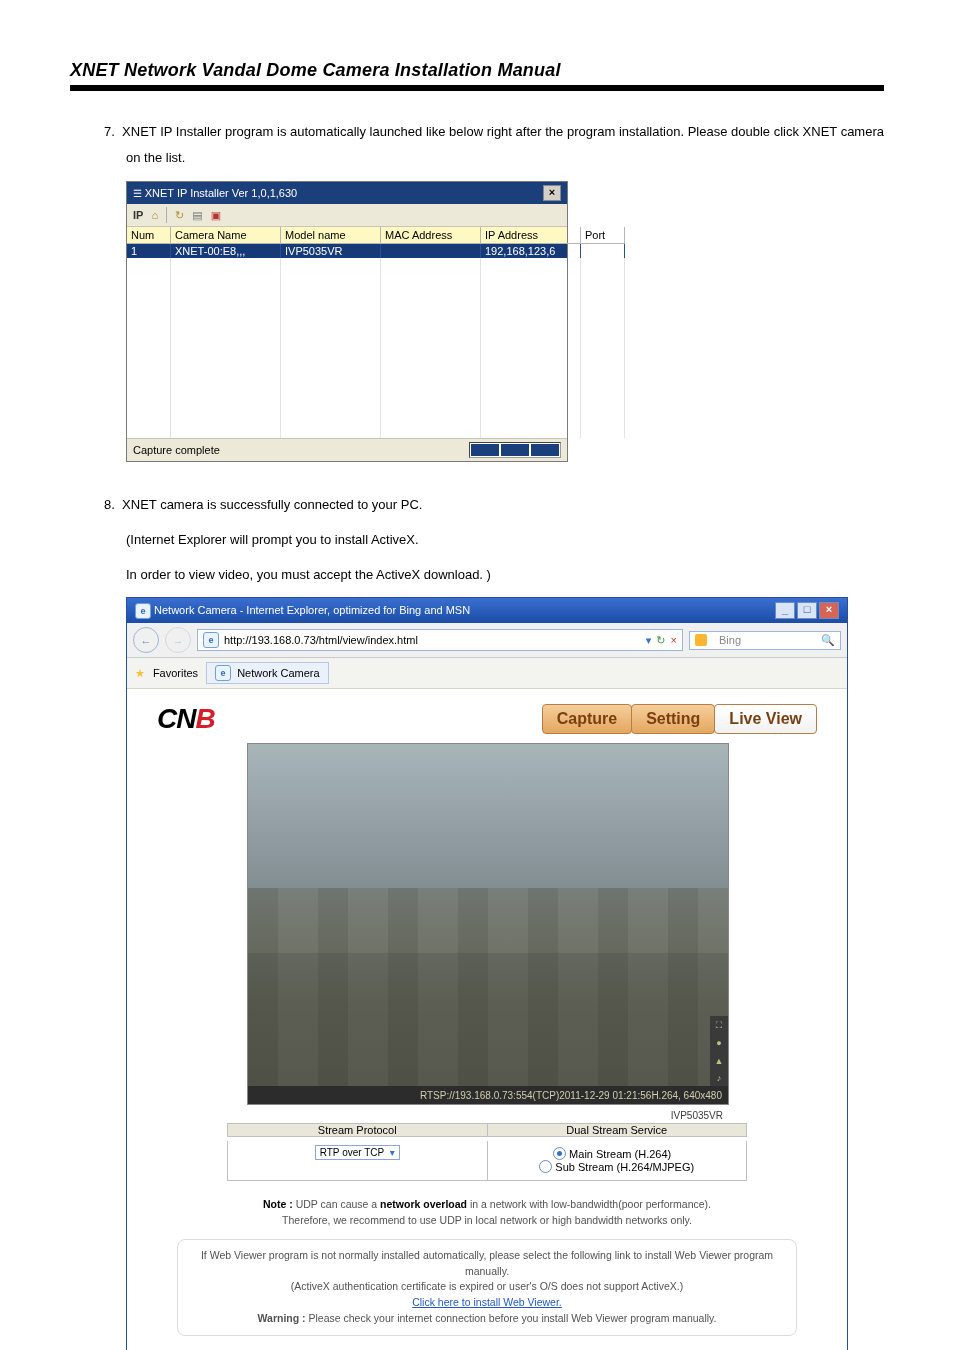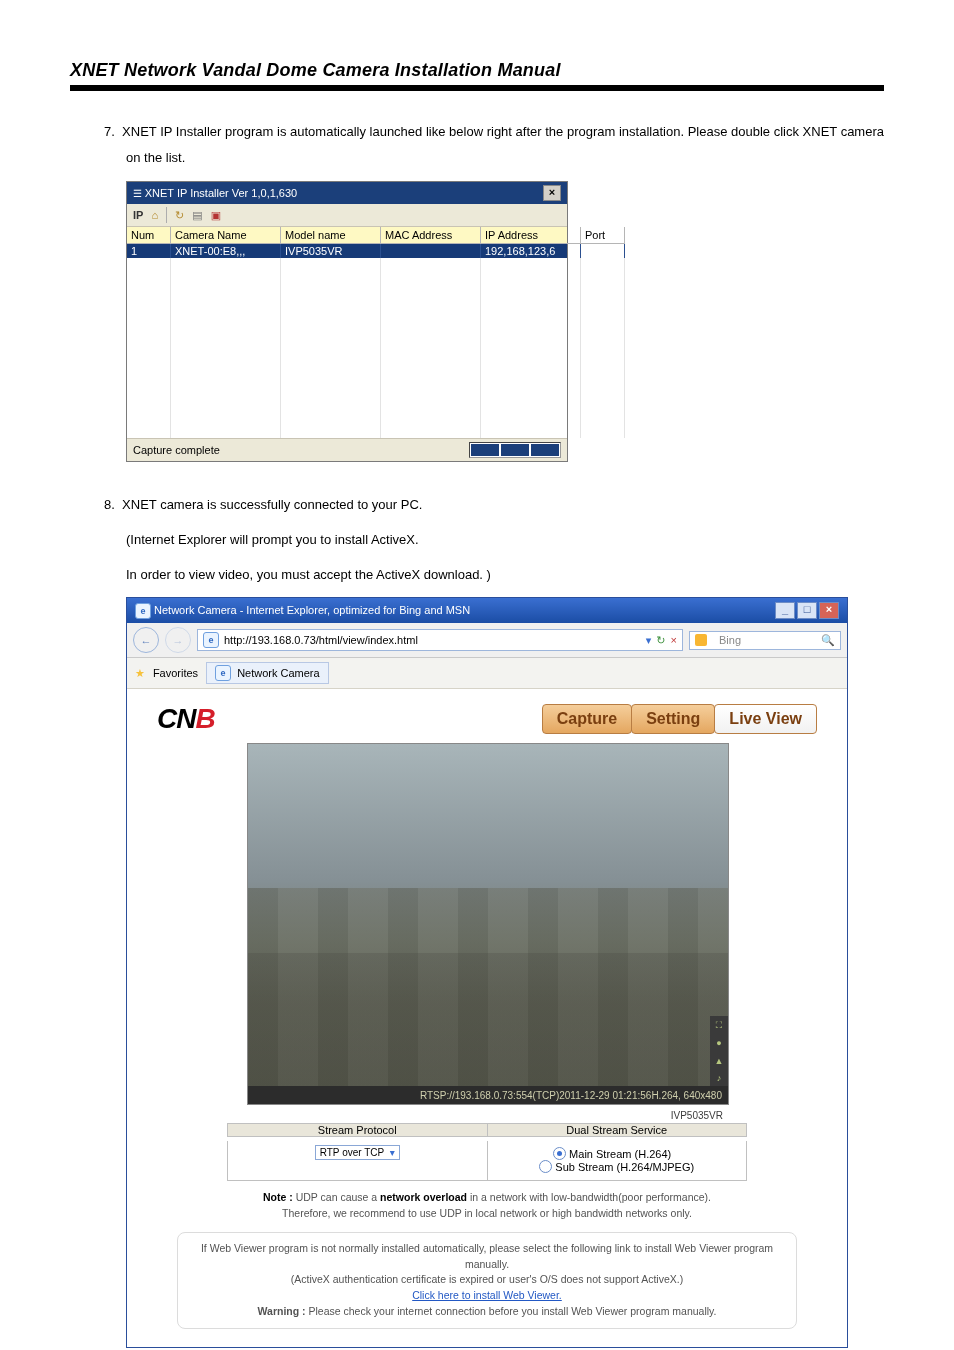--- a/index.html
+++ b/index.html
@@ -49,21 +49,21 @@
 .vbar{position:absolute;left:0;right:0;bottom:0;height:18px;background:#2c2c2c;color:#cfcfad;font-size:10px;display:flex;align-items:center;justify-content:flex-end;padding:0 6px}
 .vside{position:absolute;right:0;bottom:18px;width:18px;height:70px;background:#3a3a3a;display:flex;flex-direction:column;justify-content:space-around;align-items:center;color:#b6c77f;font-size:9px}
 .mlabel{position:absolute;right:4px;bottom:-16px;font-size:10px;color:#3a3a3a}
 .panel{margin:18px auto 4px;width:520px;font-size:11px}
 .prow{display:flex;margin-bottom:4px}
 .prow .lab{flex:1;border:1px solid #c0c0c0;background:#e9e6da;text-align:center;padding:0}
 .prow .lab+ .lab{border-left:none}
 .prow .body{flex:1;border:1px solid #c0c0c0;border-top:none;text-align:center;padding:5px}
 .prow .body+.body{border-left:none}
 .sel{border:1px solid #8aa7d6;background:#fff;padding:1px 4px;font-size:10px}
-.note{font-size:10.5px;color:#535353;text-align:center;margin:9px 30px 0;line-height:1.5}
+.note{font-size:10.5px;color:#535353;text-align:center;margin:16px 30px 0;line-height:1.5}
 .note b{color:#000}
 .note2{font-size:10.5px;color:#535353;text-align:center;margin:10px 20px 6px;line-height:1.5;border:1px solid #dcdcdc;border-radius:8px;padding:8px 12px}
 .note2 .lnk{color:#2258c4;text-decoration:underline}
 .radio{display:inline-flex;align-items:center;gap:3px}
 .radio .dot{width:11px;height:11px;border-radius:50%;border:1px solid #6b8ec9;display:inline-flex;align-items:center;justify-content:center}
 .radio .dot.on::after{content:"";width:5px;height:5px;border-radius:50%;background:#3a6fd1}
 .ico-e{width:14px;height:14px;border:1px solid #6fa0df;border-radius:3px;display:inline-flex;align-items:center;justify-content:center;color:#3069c1;font-weight:bold;font-size:9px;background:#eaf4ff}
 </style>
 </head>
 <body>

